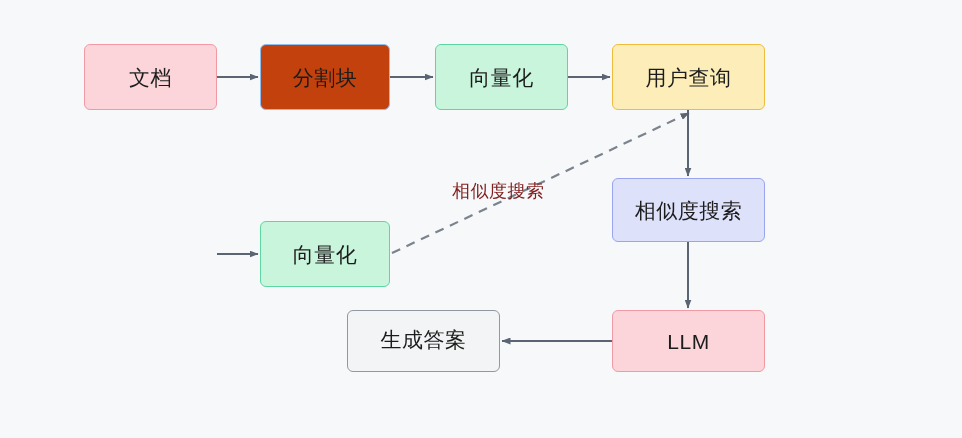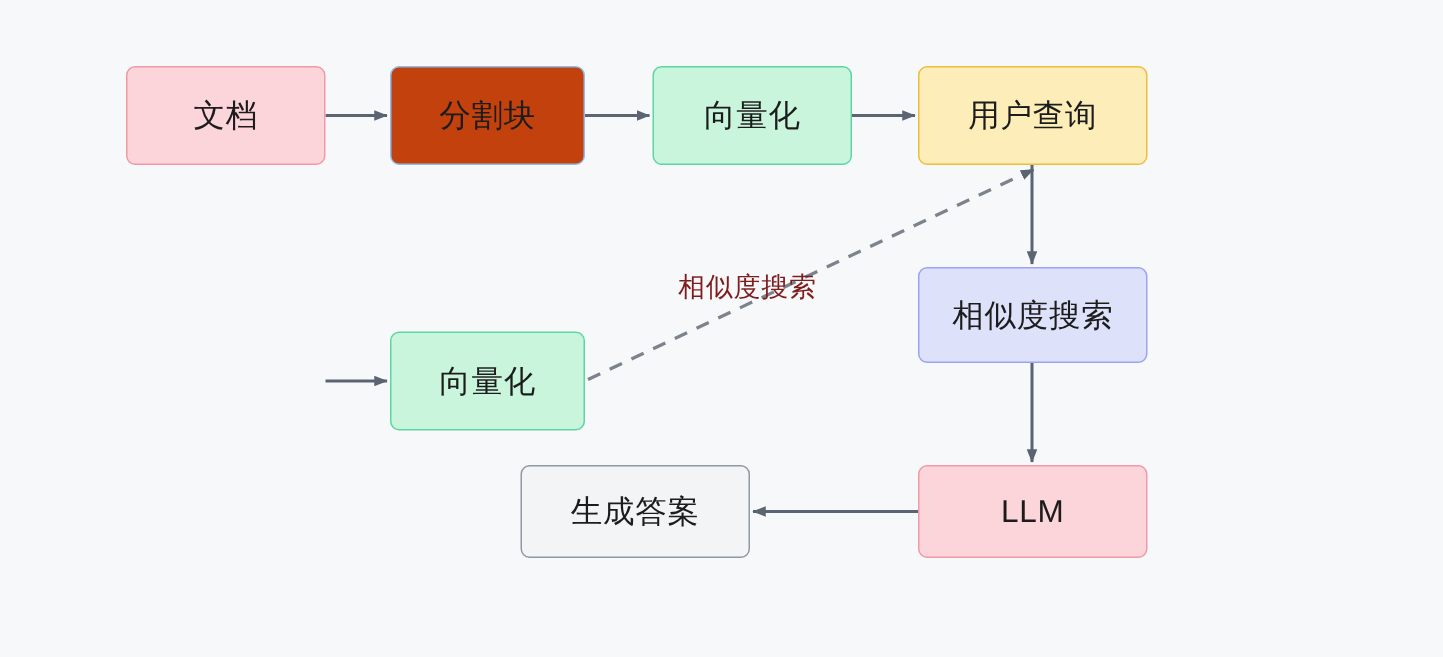--- a/index.html
+++ b/index.html
@@ -103,19 +103,19 @@
   </div>
 
   <div class="node" style="left:612px; top:178px; width:153px; height:64px; background:#dde1fa; border-color:#9aa4ef;">
     <span class="node-label">相似度搜索</span>
   </div>
 
   <div class="node" style="left:612px; top:310px; width:153px; height:62px; background:#fbd5da; border-color:#f19aa5;">
     <span class="node-label">LLM</span>
   </div>
 
-  <div class="node" style="left:347px; top:310px; width:153px; height:62px; background:#f3f4f5; border-color:#9098a2;">
+  <div class="node" style="left:347px; top:310px; width:153px; height:62px; background:#f3f4f5; border-color:#9098a2;font-family:Liberation Mono, monospace;">
     <span class="node-label">生成答案</span>
   </div>
 
   <div class="edge-label" style="left:452px; top:179px;">相似度搜索</div>
 
 </div>
 
 </body></html>

